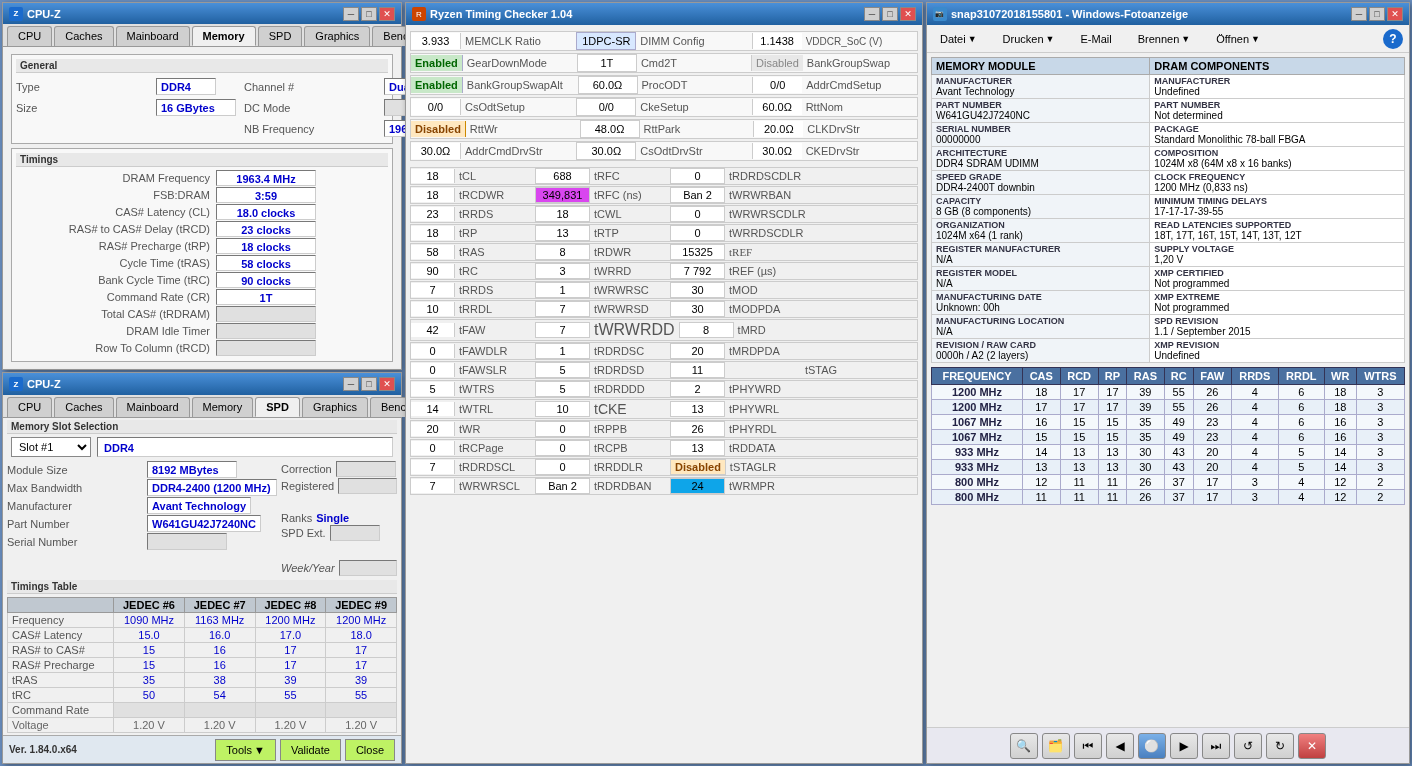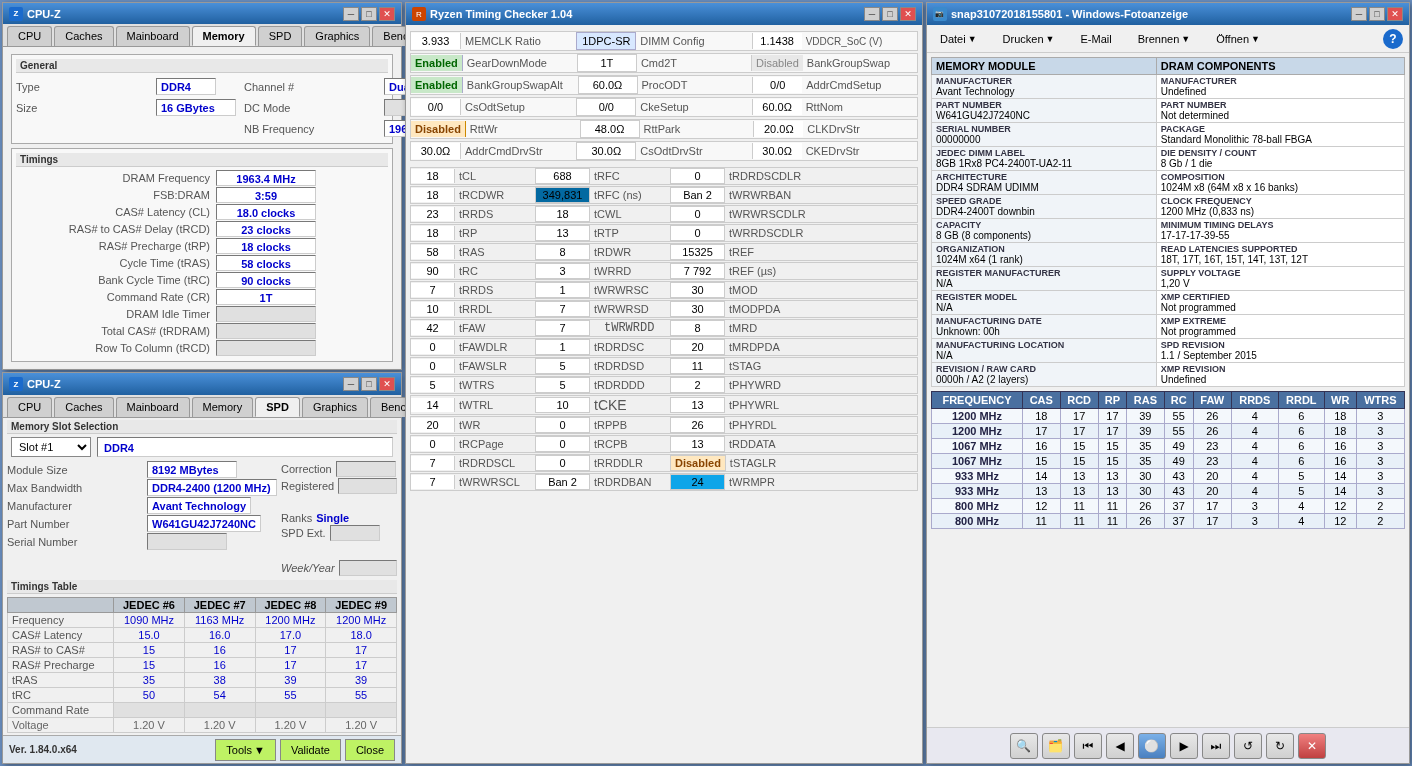--- a/index.html
+++ b/index.html
@@ -168,25 +168,25 @@
           </div>
         <div class="timing-row">
             <span class="timing-label">Bank Cycle Time (tRC)</span>
             <span class="timing-value">90 clocks</span>
           </div>
         <div class="timing-row">
             <span class="timing-label">Command Rate (CR)</span>
             <span class="timing-value">1T</span>
           </div>
         <div class="timing-row">
+            <span class="timing-label">Total CAS# (tRDRAM)</span>
+            <span class="timing-value empty"></span>
+          </div>
+        <div class="timing-row">
             <span class="timing-label">DRAM Idle Timer</span>
-            <span class="timing-value empty"></span>
-          </div>
-        <div class="timing-row">
-            <span class="timing-label">Total CAS# (tRDRAM)</span>
             <span class="timing-value empty"></span>
           </div>
         <div class="timing-row">
             <span class="timing-label">Row To Column (tRCD)</span>
             <span class="timing-value empty"></span>
           </div>
       </div>
     </div>
   </div>
 </div>
@@ -428,21 +428,21 @@
     <span style="min-width:44px; text-align:center; padding:1px 4px; background:white; border-right:1px solid #ccc; font-size:11px;">18</span>
     <span style="min-width:80px; padding:1px 4px; color:#555; font-size:11px;">tCL</span>
     <span style="min-width:55px; text-align:center; padding:1px 4px; background:white; border:1px solid #ccc; font-size:11px;">688</span>
     <span style="min-width:80px; padding:1px 4px; color:#555; font-size:11px;">tRFC</span>
     <span style="min-width:55px; text-align:center; padding:1px 4px; background:white; border:1px solid #ccc; font-size:11px;">0</span>
     <span style="flex:1; padding:1px 4px; color:#555; font-size:11px;">tRDRDSCDLR</span>
   </div>
           <div style="display: flex; align-items: center; margin: 1px 0px; border: 1px solid rgb(204, 204, 204);">
     <span style="min-width:44px; text-align:center; padding:1px 4px; background:white; border-right:1px solid #ccc; font-size:11px;">18</span>
     <span style="min-width:80px; padding:1px 4px; color:#555; font-size:11px;">tRCDWR</span>
-    <span style="min-width:55px; text-align:center; padding:1px 4px; background:#0369a1; border:1px solid #ccc; font-size:11px;">349,831</span>
+    <span style="min-width:55px; text-align:center; padding:1px 4px; background:#d946ef; border:1px solid #ccc; font-size:11px;">349,831</span>
     <span style="min-width:80px; padding:1px 4px; color:#555; font-size:11px;">tRFC (ns)</span>
     <span style="min-width:55px; text-align:center; padding:1px 4px; background:white; border:1px solid #ccc; font-size:11px;">Ban 2</span>
     <span style="flex:1; padding:1px 4px; color:#555; font-size:11px;">tWRWRBAN</span>
   </div>
           <div style="display: flex; align-items: center; margin: 1px 0px; border: 1px solid rgb(204, 204, 204);">
     <span style="min-width:44px; text-align:center; padding:1px 4px; background:white; border-right:1px solid #ccc; font-size:11px;">23</span>
     <span style="min-width:80px; padding:1px 4px; color:#555; font-size:11px;">tRRDS</span>
     <span style="min-width:55px; text-align:center; padding:1px 4px; background:white; border:1px solid #ccc; font-size:11px;">18</span>
     <span style="min-width:80px; padding:1px 4px; color:#555; font-size:11px;">tCWL</span>
     <span style="min-width:55px; text-align:center; padding:1px 4px; background:white; border:1px solid #ccc; font-size:11px;">0</span>
@@ -455,21 +455,21 @@
     <span style="min-width:80px; padding:1px 4px; color:#555; font-size:11px;">tRTP</span>
     <span style="min-width:55px; text-align:center; padding:1px 4px; background:white; border:1px solid #ccc; font-size:11px;">0</span>
     <span style="flex:1; padding:1px 4px; color:#555; font-size:11px;">tWRRDSCDLR</span>
   </div>
           <div style="display: flex; align-items: center; margin: 1px 0px; border: 1px solid rgb(204, 204, 204);">
     <span style="min-width:44px; text-align:center; padding:1px 4px; background:white; border-right:1px solid #ccc; font-size:11px;">58</span>
     <span style="min-width:80px; padding:1px 4px; color:#555; font-size:11px;">tRAS</span>
     <span style="min-width:55px; text-align:center; padding:1px 4px; background:white; border:1px solid #ccc; font-size:11px;">8</span>
     <span style="min-width:80px; padding:1px 4px; color:#555; font-size:11px;">tRDWR</span>
     <span style="min-width:55px; text-align:center; padding:1px 4px; background:white; border:1px solid #ccc; font-size:11px;">15325</span>
-    <span style="flex:1; padding:1px 4px; color:#555; font-size:11px;">tREF</span>
+    <span style="flex:1; padding:1px 4px; color:#555; font-size:11px;font-family:Liberation Serif, serif;">tREF</span>
   </div>
           <div style="display: flex; align-items: center; margin: 1px 0px; border: 1px solid rgb(204, 204, 204);">
     <span style="min-width:44px; text-align:center; padding:1px 4px; background:white; border-right:1px solid #ccc; font-size:11px;">90</span>
     <span style="min-width:80px; padding:1px 4px; color:#555; font-size:11px;">tRC</span>
     <span style="min-width:55px; text-align:center; padding:1px 4px; background:white; border:1px solid #ccc; font-size:11px;">3</span>
     <span style="min-width:80px; padding:1px 4px; color:#555; font-size:11px;">tWRRD</span>
     <span style="min-width:55px; text-align:center; padding:1px 4px; background:white; border:1px solid #ccc; font-size:11px;">7 792</span>
     <span style="flex:1; padding:1px 4px; color:#555; font-size:11px;">tREF (µs)</span>
   </div>
           <div style="display: flex; align-items: center; margin: 1px 0px; border: 1px solid rgb(204, 204, 204);">
@@ -485,39 +485,39 @@
     <span style="min-width:80px; padding:1px 4px; color:#555; font-size:11px;">tRRDL</span>
     <span style="min-width:55px; text-align:center; padding:1px 4px; background:white; border:1px solid #ccc; font-size:11px;">7</span>
     <span style="min-width:80px; padding:1px 4px; color:#555; font-size:11px;">tWRWRSD</span>
     <span style="min-width:55px; text-align:center; padding:1px 4px; background:white; border:1px solid #ccc; font-size:11px;">30</span>
     <span style="flex:1; padding:1px 4px; color:#555; font-size:11px;">tMODPDA</span>
   </div>
           <div style="display: flex; align-items: center; margin: 1px 0px; border: 1px solid rgb(204, 204, 204);">
     <span style="min-width:44px; text-align:center; padding:1px 4px; background:white; border-right:1px solid #ccc; font-size:11px;">42</span>
     <span style="min-width:80px; padding:1px 4px; color:#555; font-size:11px;">tFAW</span>
     <span style="min-width:55px; text-align:center; padding:1px 4px; background:white; border:1px solid #ccc; font-size:11px;">7</span>
-    <span style="min-width:80px; padding:1px 14px; color:#555; font-size:12px;font-family:Liberation Mono, monospace;">tWRWRDD</span>
+    <span style="min-width:80px; padding:1px 4px; color:#555; font-size:16px;">tWRWRDD</span>
     <span style="min-width:55px; text-align:center; padding:1px 4px; background:white; border:1px solid #ccc; font-size:11px;">8</span>
     <span style="flex:1; padding:1px 4px; color:#555; font-size:11px;">tMRD</span>
   </div>
           <div style="display: flex; align-items: center; margin: 1px 0px; border: 1px solid rgb(204, 204, 204);">
     <span style="min-width:44px; text-align:center; padding:1px 4px; background:white; border-right:1px solid #ccc; font-size:11px;">0</span>
     <span style="min-width:80px; padding:1px 4px; color:#555; font-size:11px;">tFAWDLR</span>
     <span style="min-width:55px; text-align:center; padding:1px 4px; background:white; border:1px solid #ccc; font-size:11px;">1</span>
     <span style="min-width:80px; padding:1px 4px; color:#555; font-size:11px;">tRDRDSC</span>
     <span style="min-width:55px; text-align:center; padding:1px 4px; background:white; border:1px solid #ccc; font-size:11px;">20</span>
     <span style="flex:1; padding:1px 4px; color:#555; font-size:11px;">tMRDPDA</span>
   </div>
           <div style="display: flex; align-items: center; margin: 1px 0px; border: 1px solid rgb(204, 204, 204);">
     <span style="min-width:44px; text-align:center; padding:1px 4px; background:white; border-right:1px solid #ccc; font-size:11px;">0</span>
     <span style="min-width:80px; padding:1px 4px; color:#555; font-size:11px;">tFAWSLR</span>
     <span style="min-width:55px; text-align:center; padding:1px 4px; background:white; border:1px solid #ccc; font-size:11px;">5</span>
     <span style="min-width:80px; padding:1px 4px; color:#555; font-size:11px;">tRDRDSD</span>
     <span style="min-width:55px; text-align:center; padding:1px 4px; background:white; border:1px solid #ccc; font-size:11px;">11</span>
-    <span style="flex:1; padding:1px 4px; color:#555; font-size:11px;">tSTAG</span>
+    <span style="flex:1; padding:1px 4px; color:#555; font-size:11px;text-align:center;">tSTAG</span>
   </div>
           <div style="display: flex; align-items: center; margin: 1px 0px; border: 1px solid rgb(204, 204, 204);">
     <span style="min-width:44px; text-align:center; padding:1px 4px; background:white; border-right:1px solid #ccc; font-size:11px;">5</span>
     <span style="min-width:80px; padding:1px 4px; color:#555; font-size:11px;">tWTRS</span>
     <span style="min-width:55px; text-align:center; padding:1px 4px; background:white; border:1px solid #ccc; font-size:11px;">5</span>
     <span style="min-width:80px; padding:1px 4px; color:#555; font-size:11px;">tRDRDDD</span>
     <span style="min-width:55px; text-align:center; padding:1px 4px; background:white; border:1px solid #ccc; font-size:11px;">2</span>
     <span style="flex:1; padding:1px 4px; color:#555; font-size:11px;">tPHYWRD</span>
   </div>
           <div style="display: flex; align-items: center; margin: 1px 0px; border: 1px solid rgb(204, 204, 204);">
@@ -616,24 +616,20 @@
     <td class="label" style="font-size:9px; font-weight:bold; color:#334;">MANUFACTURER<br><span style="font-weight:normal; color:#000; font-size:10px;">Avant Technology</span></td>
     <td class="value" style="font-size:9px; font-weight:bold; color:#334;">MANUFACTURER<br><span style="font-weight:normal; color:#000; font-size:10px;">Undefined</span></td>
   </tr>
           <tr>
     <td class="label" style="font-size:9px; font-weight:bold; color:#334;">PART NUMBER<br><span style="font-weight:normal; color:#000; font-size:10px;">W641GU42J7240NC</span></td>
     <td class="value" style="font-size:9px; font-weight:bold; color:#334;">PART NUMBER<br><span style="font-weight:normal; color:#000; font-size:10px;">Not determined</span></td>
   </tr>
           <tr>
     <td class="label" style="font-size:9px; font-weight:bold; color:#334;">SERIAL NUMBER<br><span style="font-weight:normal; color:#000; font-size:10px;">00000000</span></td>
     <td class="value" style="font-size:9px; font-weight:bold; color:#334;">PACKAGE<br><span style="font-weight:normal; color:#000; font-size:10px;">Standard Monolithic 78-ball FBGA</span></td>
-  </tr>
-          <tr>
-    <td class="label" style="font-size:9px; font-weight:bold; color:#334;">JEDEC DIMM LABEL<br><span style="font-weight:normal; color:#000; font-size:10px;">8GB 1Rx8 PC4-2400T-UA2-11</span></td>
-    <td class="value" style="font-size:9px; font-weight:bold; color:#334;">DIE DENSITY / COUNT<br><span style="font-weight:normal; color:#000; font-size:10px;">8 Gb / 1 die</span></td>
   </tr>
           <tr>
     <td class="label" style="font-size:9px; font-weight:bold; color:#334;">ARCHITECTURE<br><span style="font-weight:normal; color:#000; font-size:10px;">DDR4 SDRAM UDIMM</span></td>
     <td class="value" style="font-size:9px; font-weight:bold; color:#334;">COMPOSITION<br><span style="font-weight:normal; color:#000; font-size:10px;">1024M x8 (64M x8 x 16 banks)</span></td>
   </tr>
           <tr>
     <td class="label" style="font-size:9px; font-weight:bold; color:#334;">SPEED GRADE<br><span style="font-weight:normal; color:#000; font-size:10px;">DDR4-2400T downbin</span></td>
     <td class="value" style="font-size:9px; font-weight:bold; color:#334;">CLOCK FREQUENCY<br><span style="font-weight:normal; color:#000; font-size:10px;">1200 MHz (0,833 ns)</span></td>
   </tr>
           <tr>

